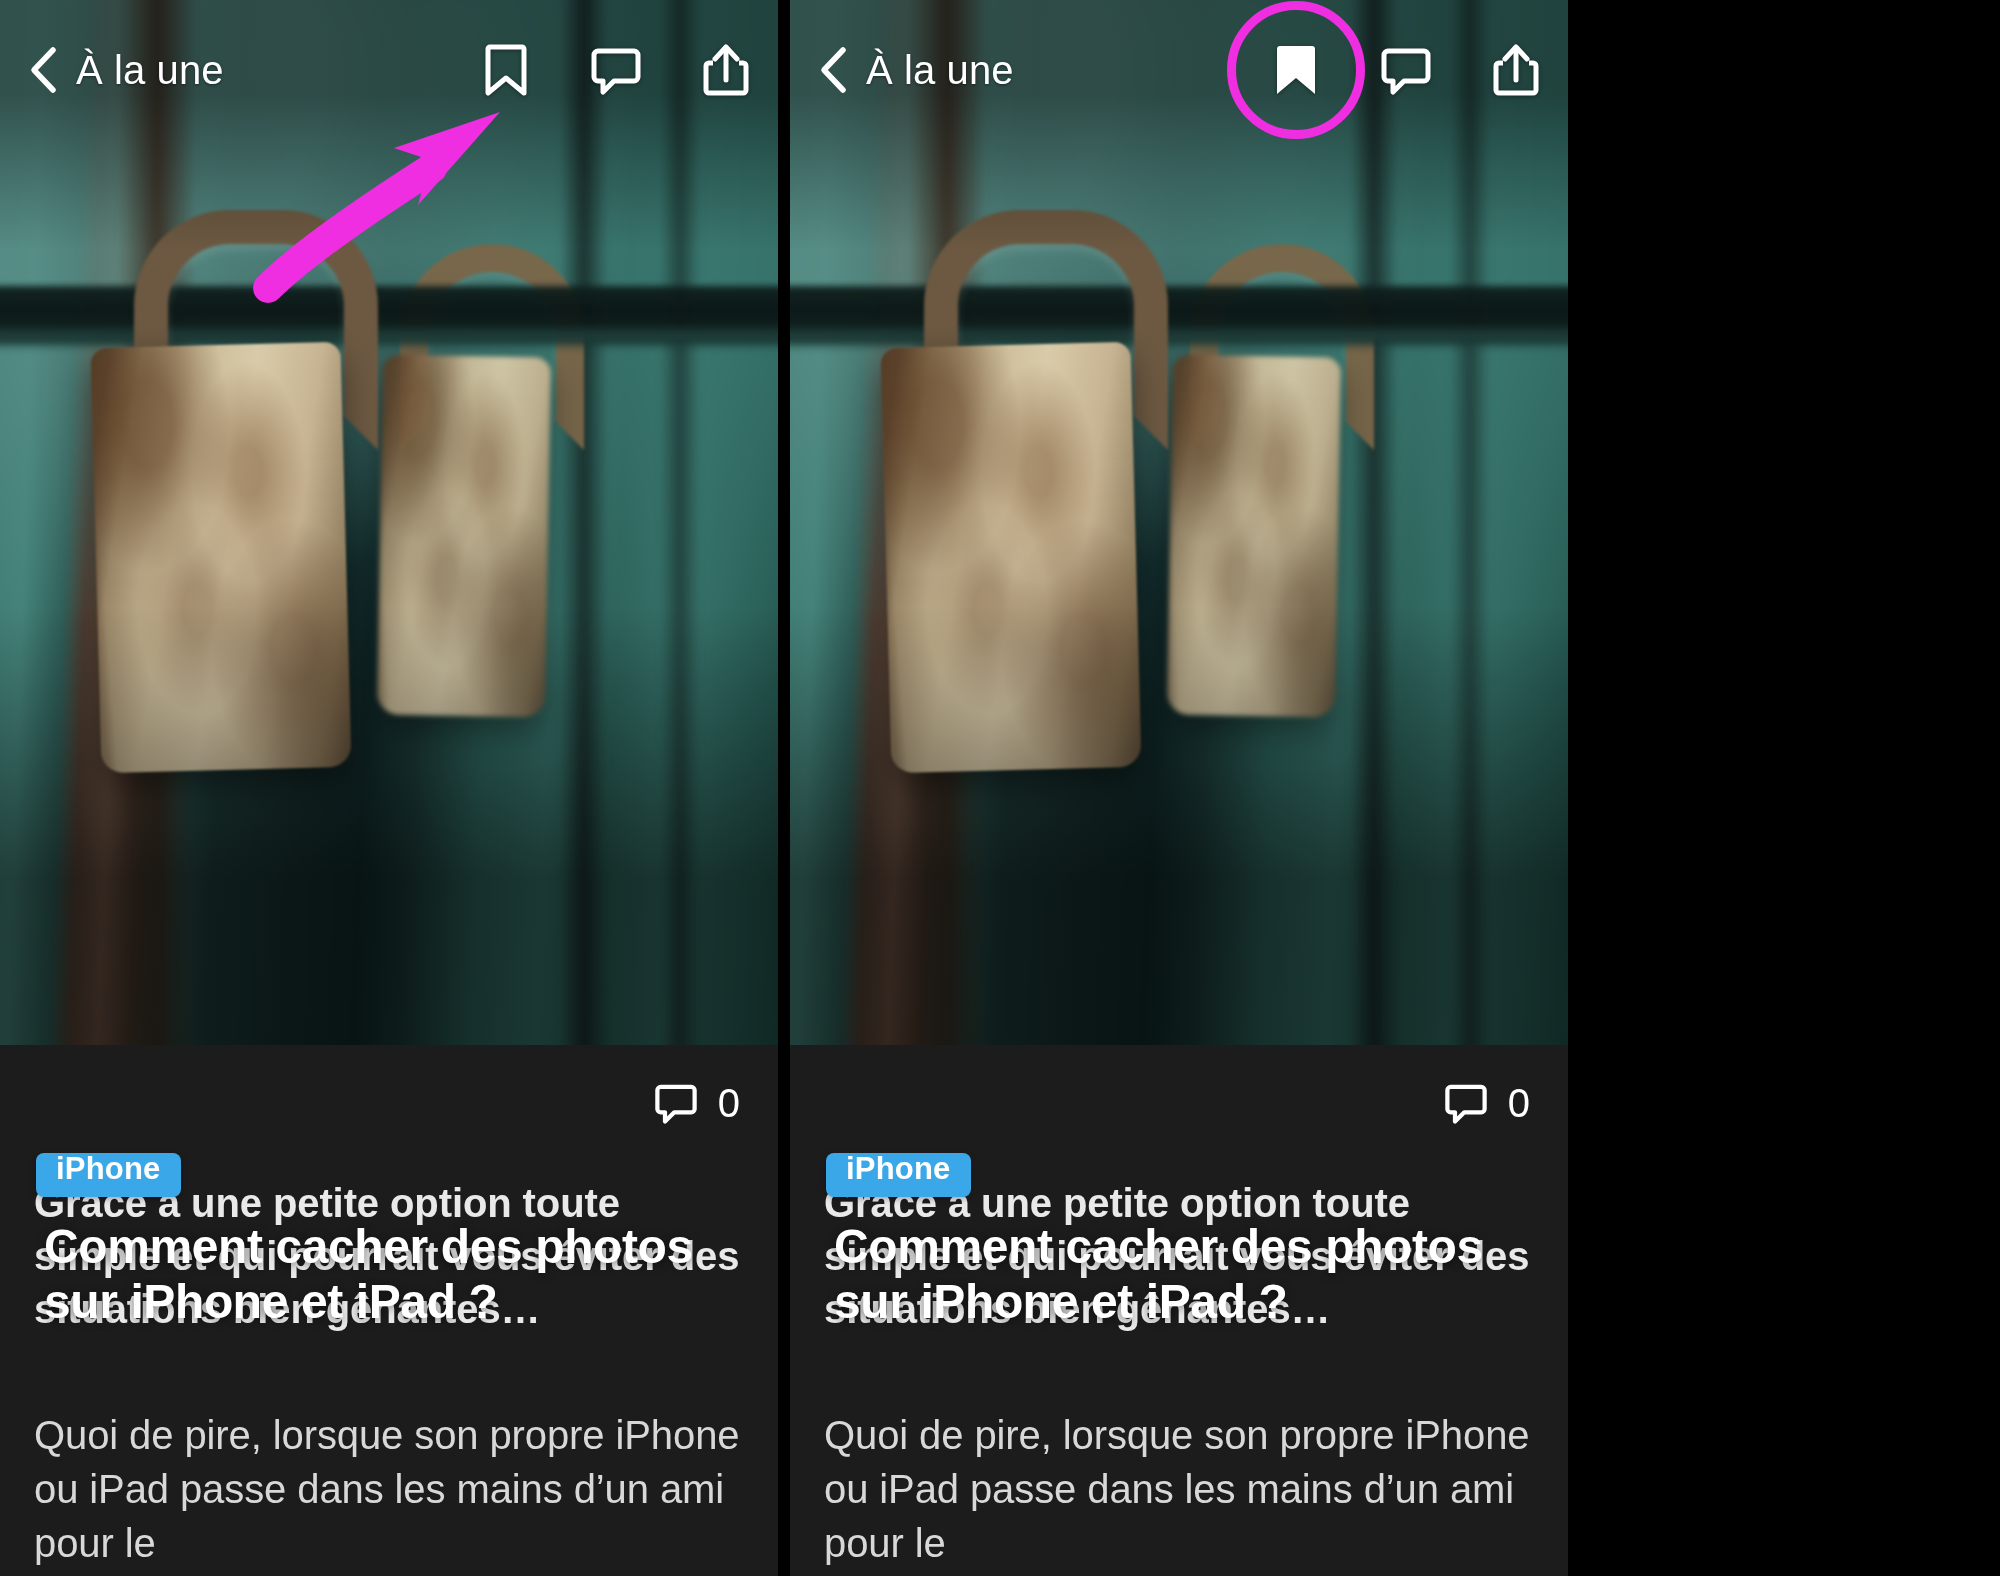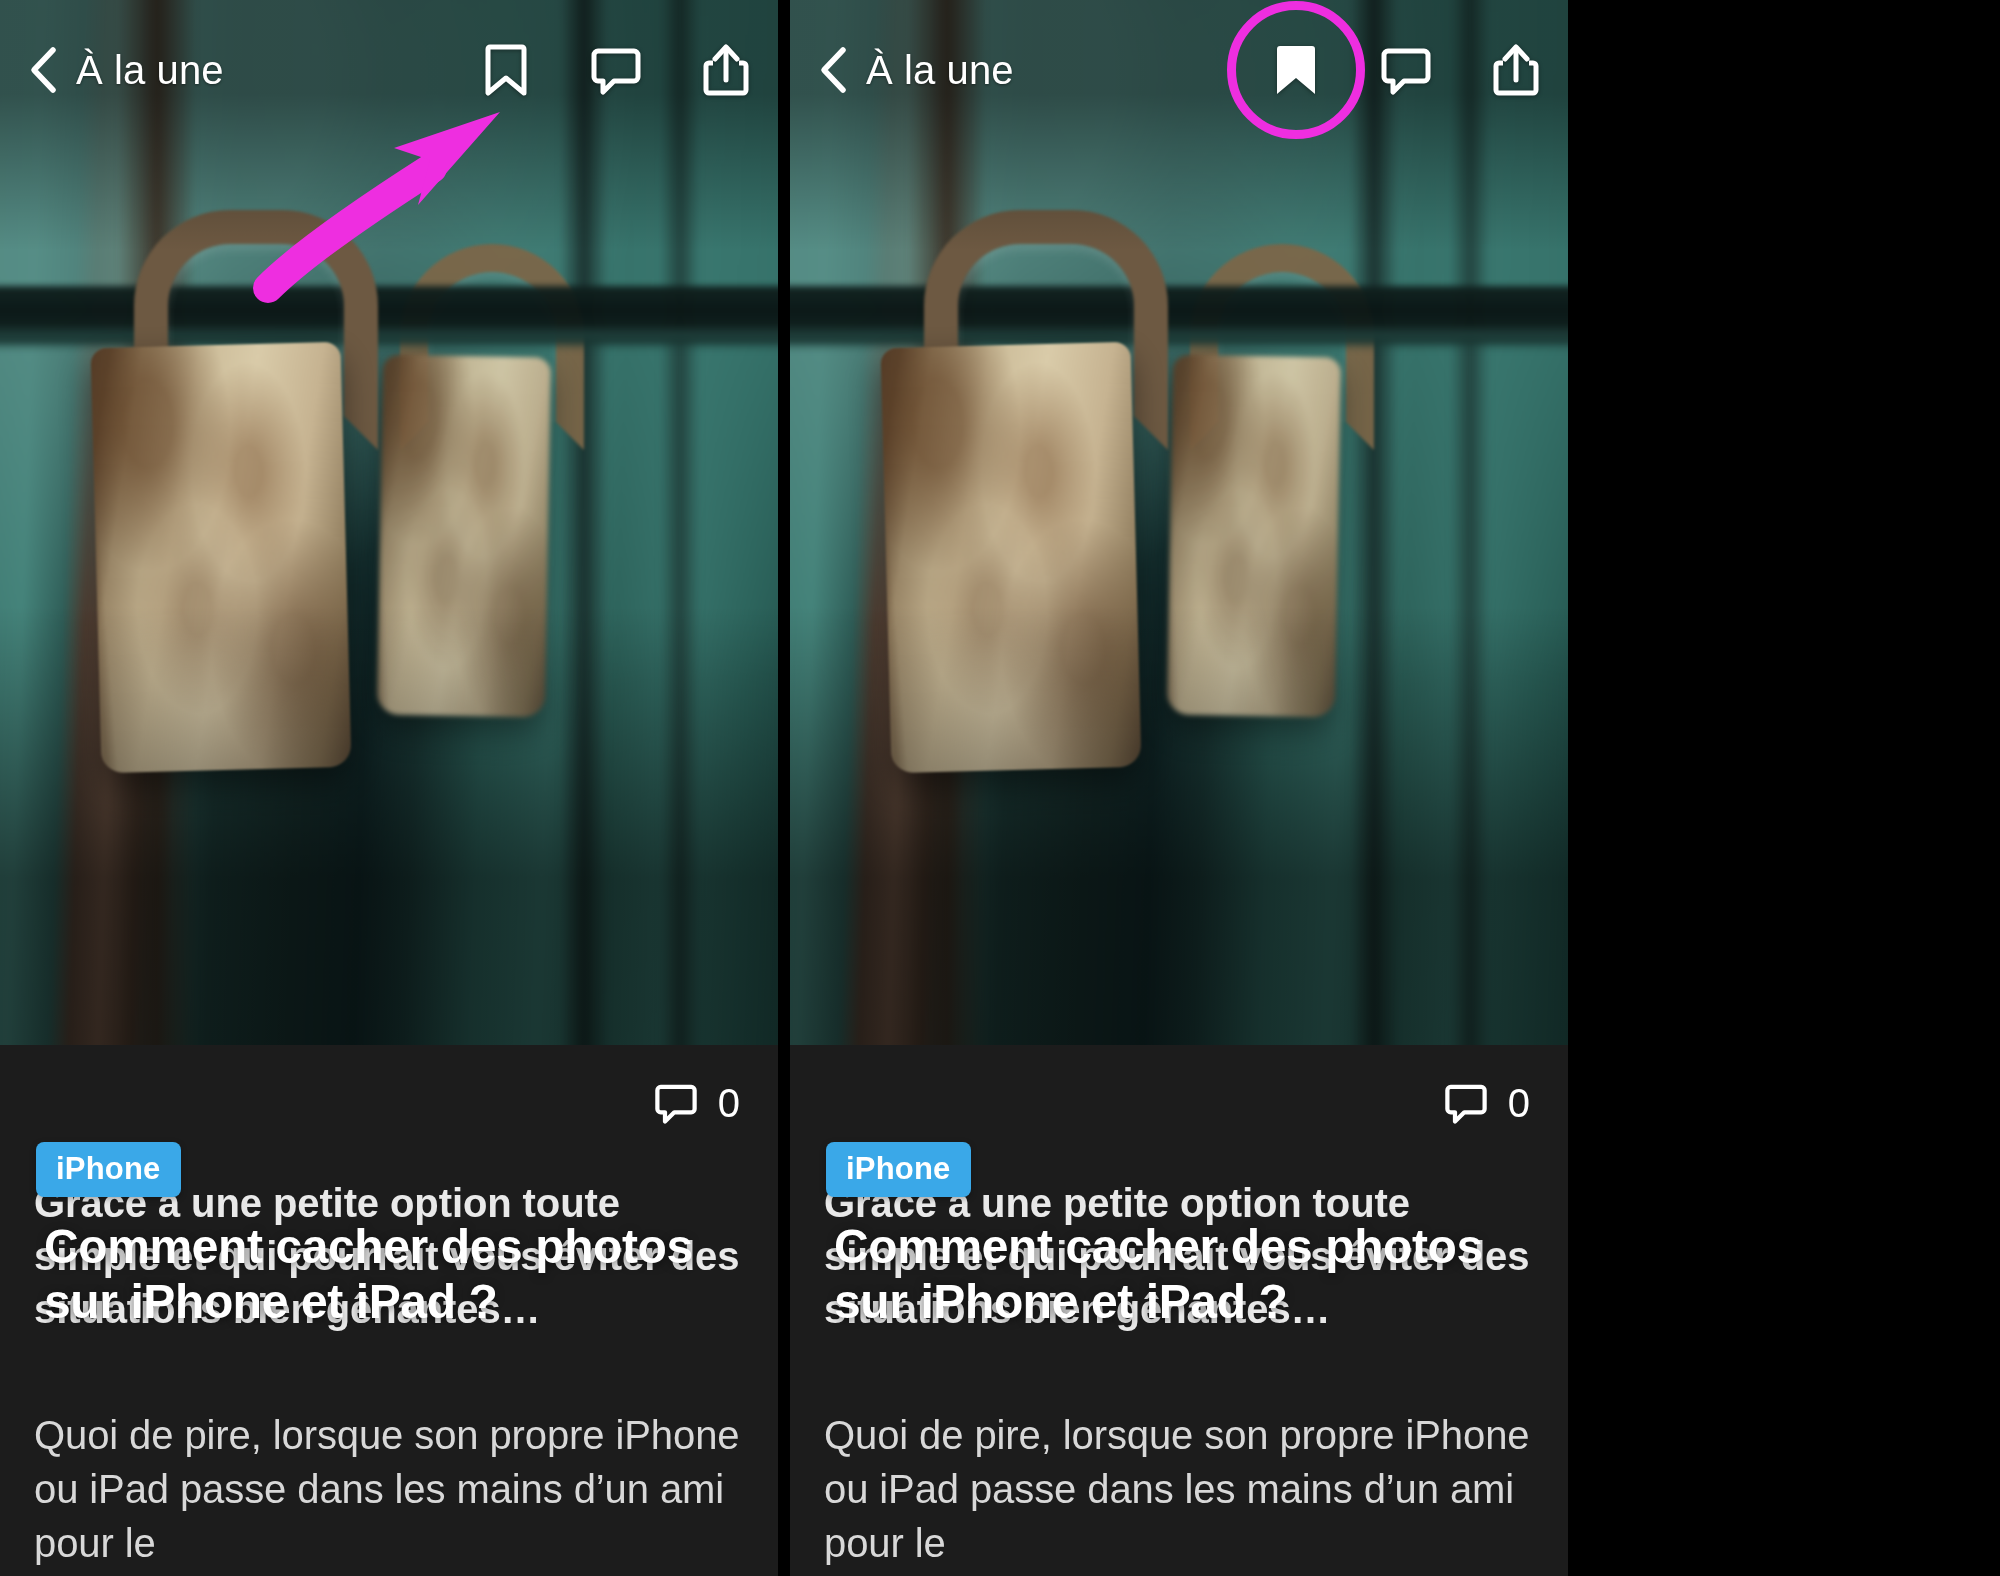--- a/index.html
+++ b/index.html
@@ -128,21 +128,21 @@
     pointer-events:none;z-index:5;
   }
 
   
   .headblock{
     position:absolute;left:36px;right:36px;bottom:246px;z-index:4;
   }
   .badge{
     display:inline-block;background:#3aa8e8;color:#fff;
     font-size:31px;font-weight:700;letter-spacing:.2px;
-    padding:11px 20px 13px;border-radius:8px;line-height:1;
+    padding:0 20px 13px;border-radius:8px;line-height:1;
     box-shadow:0 2px 6px rgba(0,0,0,.3);
   }
   .headline{
     margin:22px 8px 0;color:#fff;font-weight:700;
     font-size:48px;line-height:1.16;letter-spacing:-.4px;
     text-shadow:0 2px 8px rgba(0,0,0,.5);
     max-width:660px;
   }
 
   

